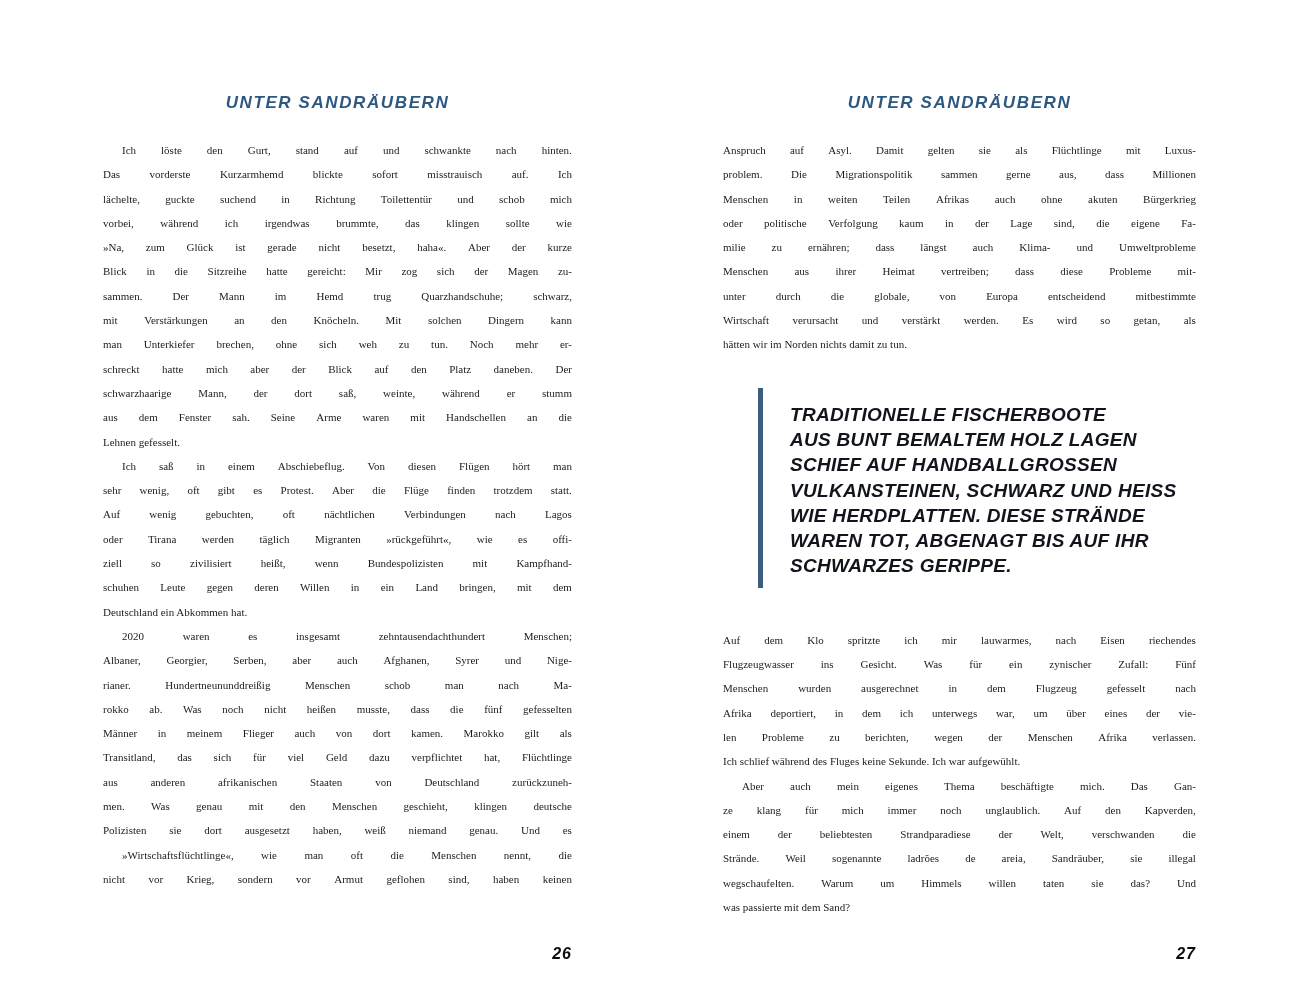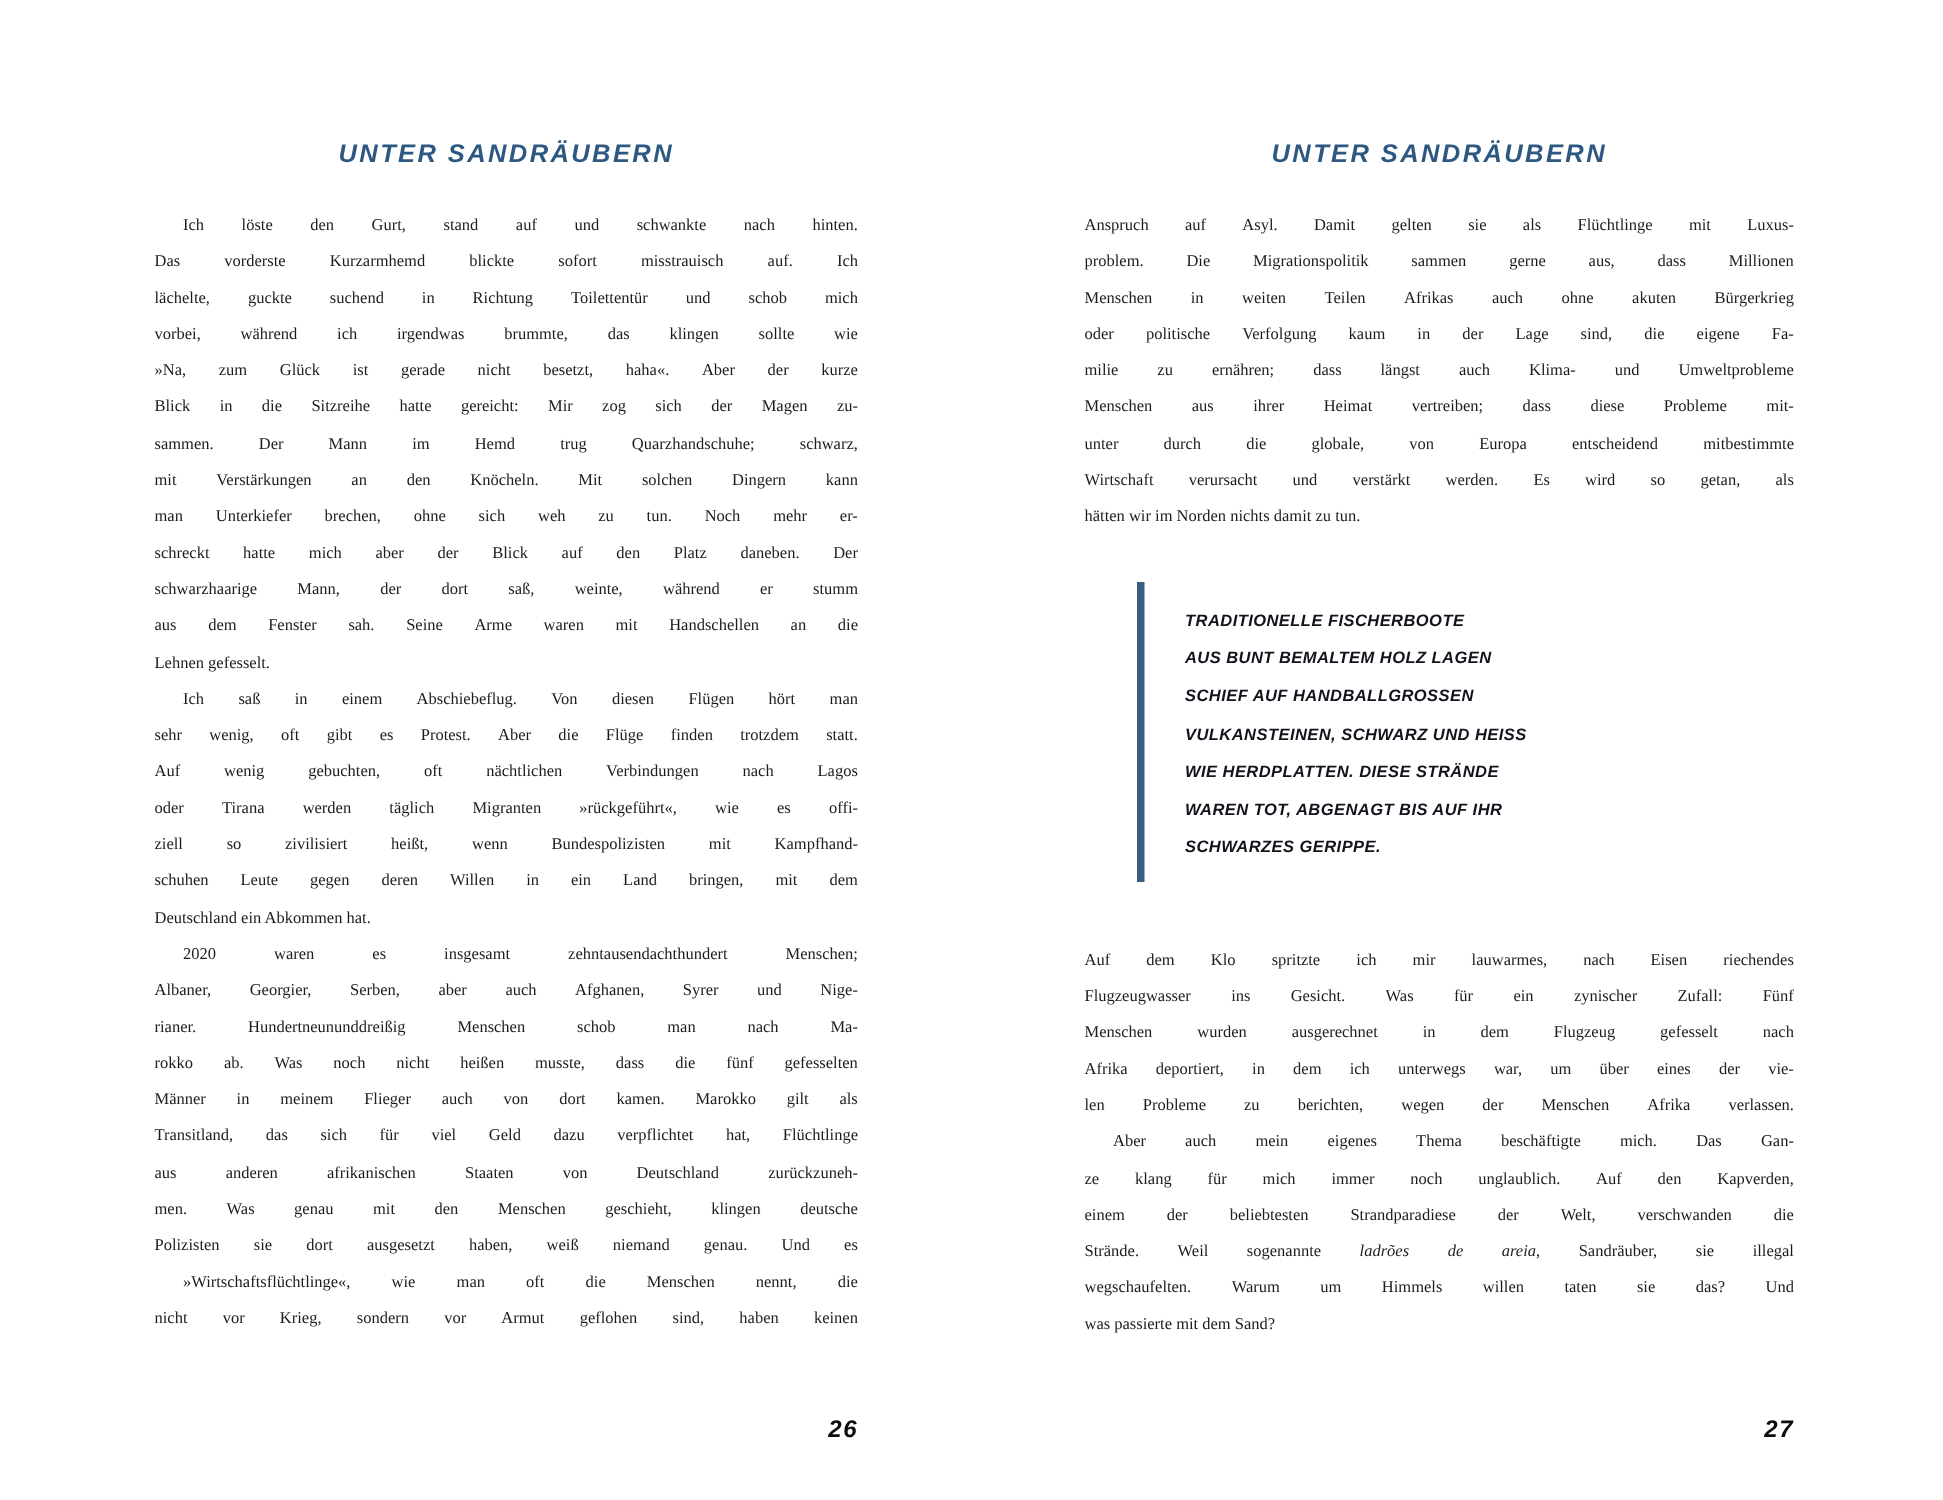--- a/index.html
+++ b/index.html
@@ -29,39 +29,39 @@
   .line {
     height: 24.3px;
     line-height: 24.3px;
     font-size: 11px;
     color: var(--body-text, #1d1c1a);
     white-space: pre;
   }
   .line.j { display: flex; justify-content: space-between; white-space: normal; }
   .line.indent { padding-left: 19px; }
   .w { flex: 0 0 auto; }
-  .it { font-style: italic; }
+  .it { }
 
   .pullquote {
     position: relative;
     margin: 31px 0 40px 0;
     padding: 14px 0 9px 67px;
   }
   .qbar {
     position: absolute;
     left: 35px; top: 0; bottom: 0; width: 5px;
     background: var(--quote-bar, #3d5c80);
   }
   .qline {
     height: 25.3px;
     line-height: 25.3px;
     font-family: "Liberation Sans", sans-serif;
     font-style: italic;
     font-weight: 700;
-    font-size: 11px;
+    font-size: 19px;
     letter-spacing: 0.3px;
     color: var(--quote-text, #11141c);
   }
 
   .pagenum {
     position: absolute;
     top: 852px; left: 0; right: 0;
     text-align: right;
     font-family: "Liberation Sans", sans-serif;
     font-style: italic;
@@ -581,20 +581,21 @@
           <span class="w"><span>len</span></span>
           <span class="w"><span>Probleme</span></span>
           <span class="w"><span>zu</span></span>
           <span class="w"><span>berichten,</span></span>
           <span class="w"><span>wegen</span></span>
           <span class="w"><span>der</span></span>
           <span class="w"><span>Menschen</span></span>
           <span class="w"><span>Afrika</span></span>
           <span class="w"><span>verlassen.</span></span>
         </div>
+        <div class="line"><span>Ich schlief während des Fluges keine Sekunde. Ich war aufgewühlt.</span></div>
       </div>
       <div class="para">
         <div class="line j indent">
           <span class="w"><span>Aber</span></span>
           <span class="w"><span>auch</span></span>
           <span class="w"><span>mein</span></span>
           <span class="w"><span>eigenes</span></span>
           <span class="w"><span>Thema</span></span>
           <span class="w"><span>beschäftigte</span></span>
           <span class="w"><span>mich.</span></span>

